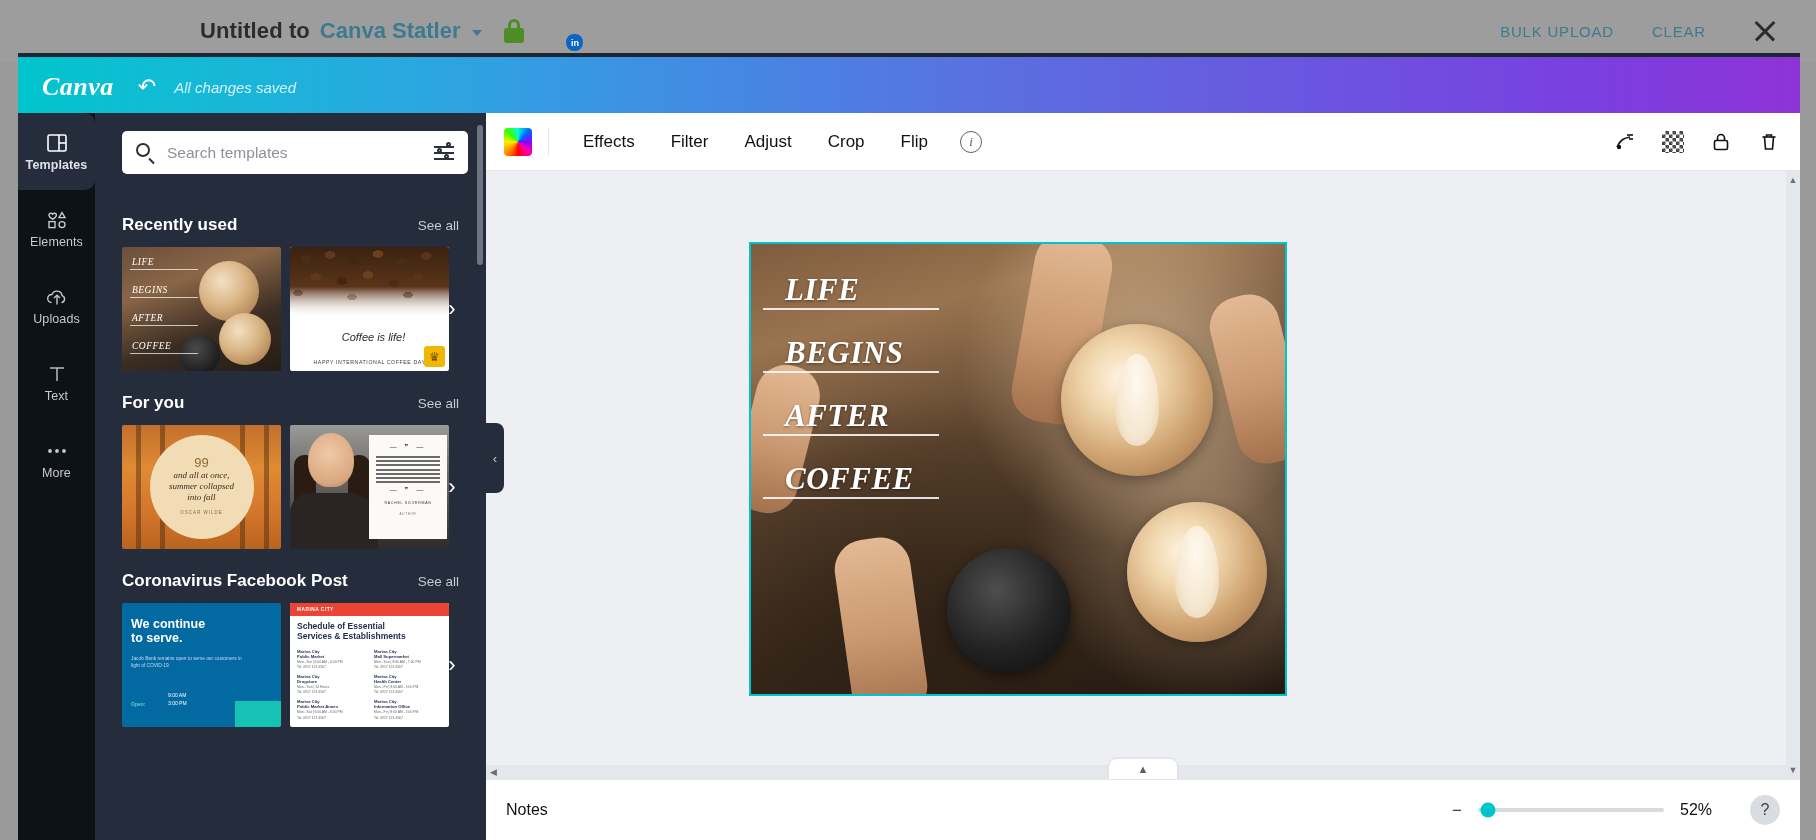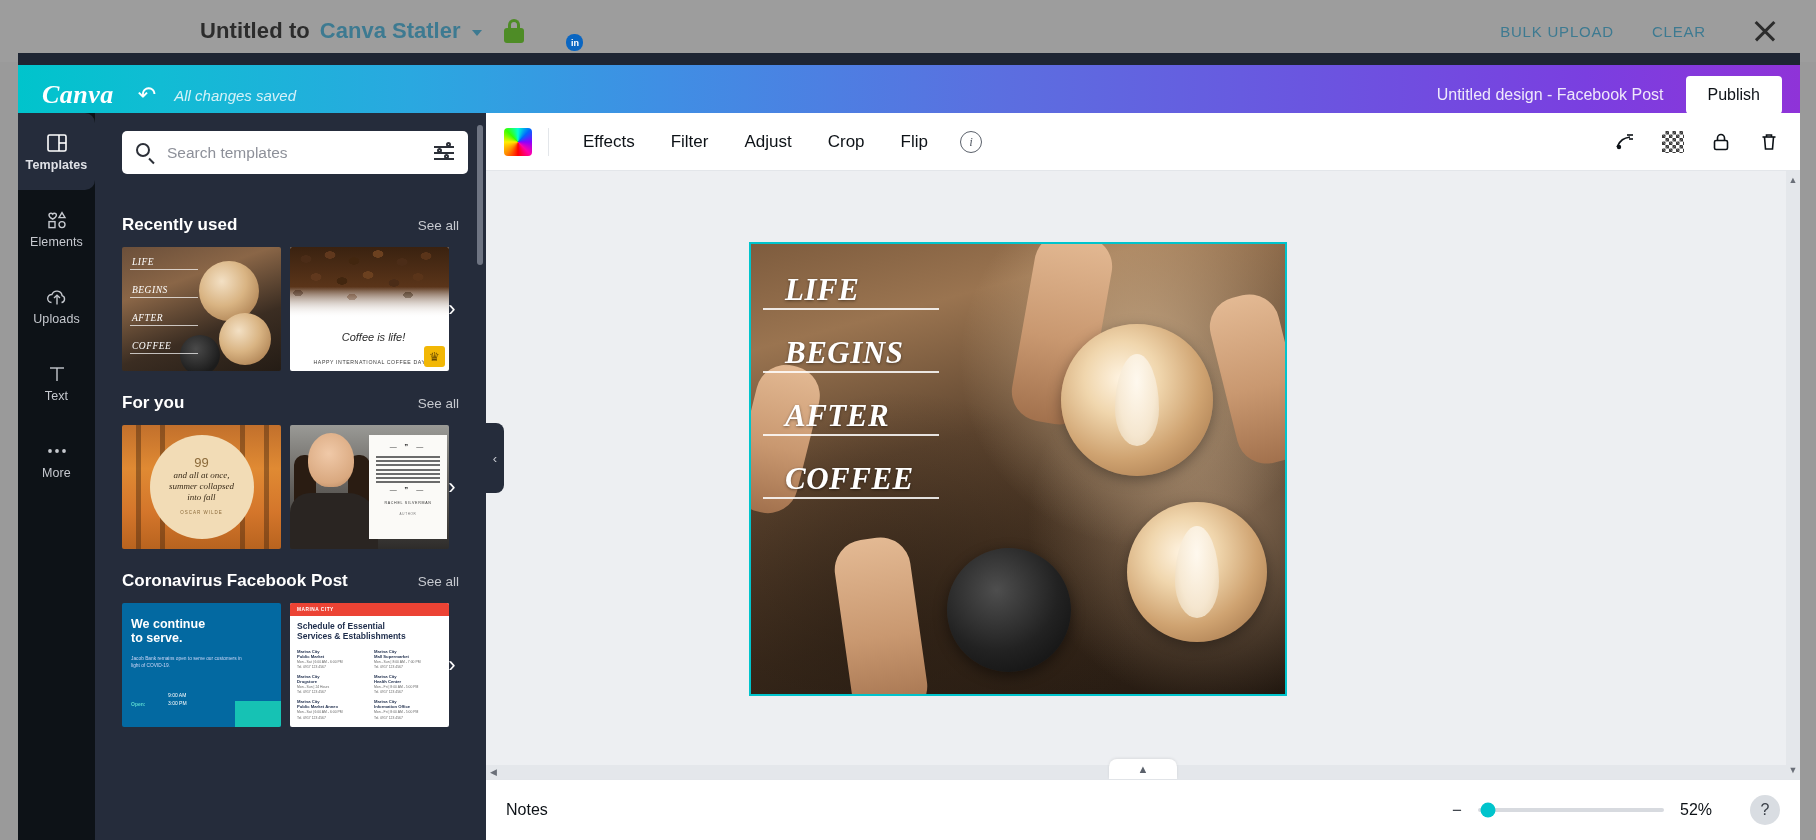--- a/index.html
+++ b/index.html
@@ -66,21 +66,21 @@
   .close-x:after  { transform: translate(-50%,-50%) rotate(-45deg); }
 
   
   .canva-window {
     position:absolute; left: 18px; top: 53px; width: 1782px; height: 787px;
     background:#1e2533; overflow: hidden;
   }
 
   
   .canva-top {
-    position:absolute; left:0; top:12px; width:1782px; height:60px;
+    position:absolute; left:0; top:4px; width:1782px; height:60px;
     background: linear-gradient(90deg,
       #00c4cc 0%, #11bcd4 8%, #2aa8e0 22%, #3f8fe4 36%,
       #5b6fe0 55%, #6a56e0 72%, #7a3fe0 88%, #8f33d8 100%);
     display:flex; align-items:center;
   }
   .canva-logo {
     margin-left: 24px; color:#fff; font-size: 26px;
     font-family:"Liberation Serif", serif; font-style: italic; font-weight:700;
     letter-spacing: .5px;
   }
@@ -403,24 +403,20 @@
       <span class="close-x"></span>
     </div>
   </div>
 
   <div class="canva-window">
 
     <div class="canva-top">
       <span class="canva-logo">Canva</span>
       <span class="undo-ico">↶</span>
       <span class="saved-text">All changes saved</span>
-      <div class="canva-top-right">
-        <span class="design-title">Untitled design - Facebook Post</span>
-        <span class="publish-btn">Publish</span>
-      </div>
     </div>
 
     <div class="rail">
       <div class="rail-item active">
         <span class="rail-ico">
           <svg width="22" height="22" viewBox="0 0 22 22" fill="none" stroke="#fff" stroke-width="1.6">
             <rect x="2" y="3" width="18" height="16" rx="1.6"></rect>
               <line x1="13" y1="3" x2="13" y2="19"></line>
               <line x1="13" y1="11" x2="20" y2="11"></line>
           </svg>

